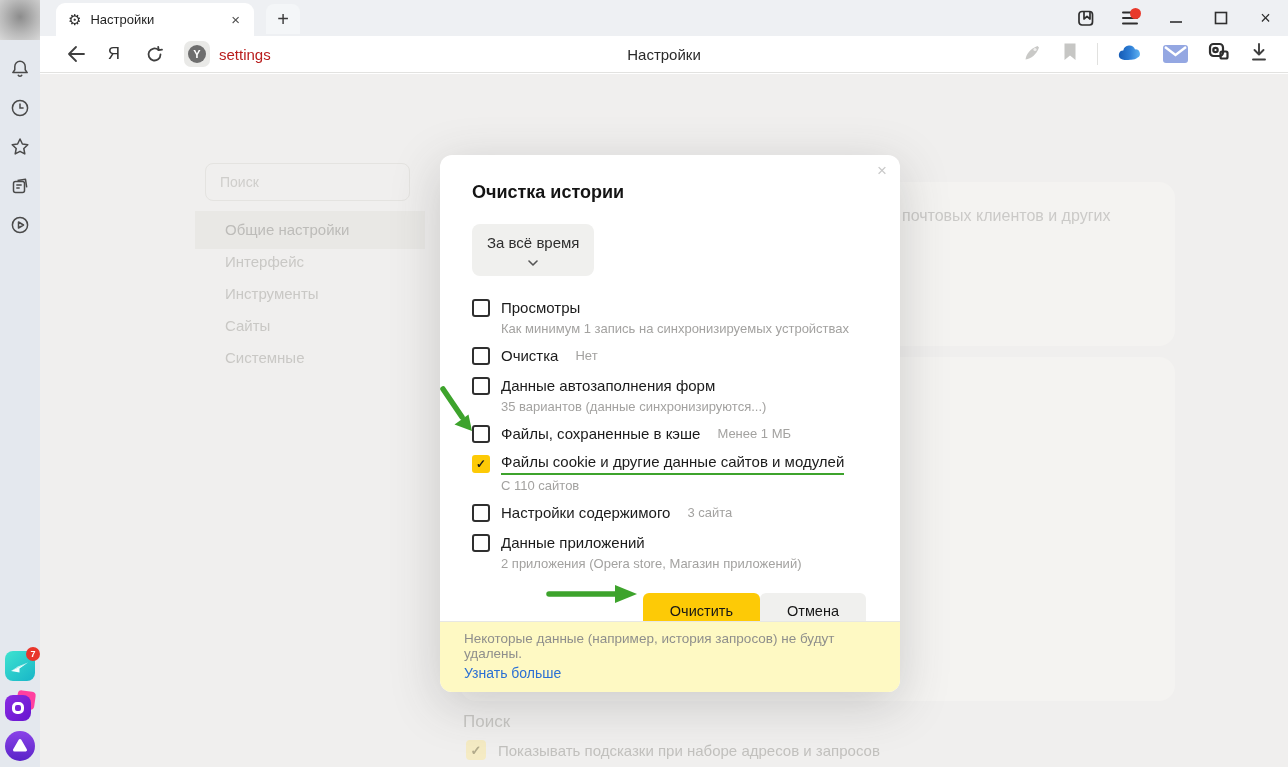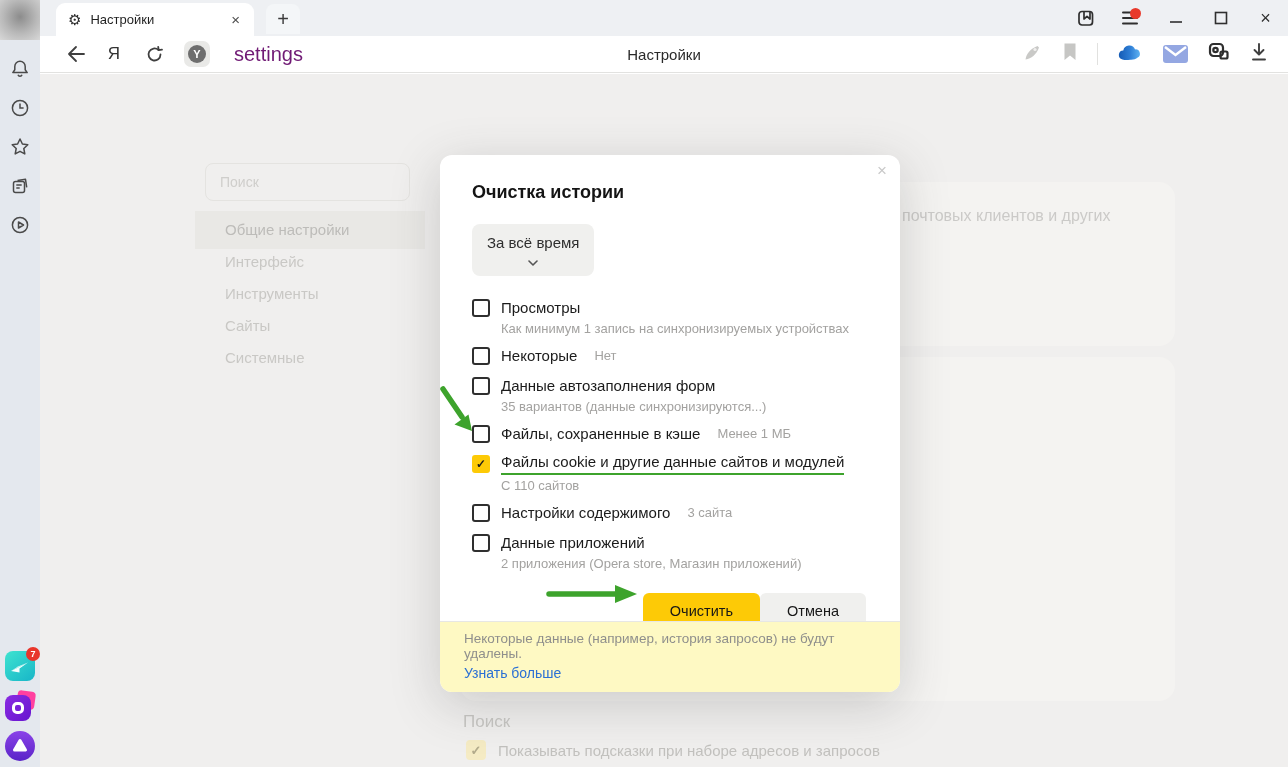--- a/index.html
+++ b/index.html
@@ -35,21 +35,21 @@
 
   
   .addressbar { position:absolute; left:40px; top:36px; right:0; height:37px; background:#fff; border-bottom:1px solid #e2e2e0; display:flex; align-items:center; z-index:5; }
   .ab-left { display:flex; align-items:center; }
   .ab-ic { display:flex; align-items:center; justify-content:center; }
   .ic-back { margin-left:18px; width:36px; }
   .ic-ya { width:40px; font-size:17px; color:#333; }
   .ic-reload { width:40px; }
   .site-badge { width:26px; height:26px; margin-left:10px; border-radius:7px; background:#e9e9e7; display:flex; align-items:center; justify-content:center; }
   .site-badge .yc { width:18px; height:18px; border-radius:50%; background:#6e6e6e; color:#fff; font-size:11px; font-weight:bold; text-align:center; line-height:18px; }
-  .ab-url { font-size:20px; color:#701a75; margin-left:24px; }
+  .ab-url { font-size:15px; color:#b91c1c; margin-left:9px; }
   .ab-title { position:absolute; left:300px; right:300px; text-align:center; font-size:15px; color:#2a2a2a; pointer-events:none; }
   .ab-right { margin-left:auto; display:flex; align-items:center; gap:19px; padding-right:20px; }
   .vdiv { width:1px; height:22px; background:#e1e1df; }
   .envelope { position:relative; width:25px; height:18px; background:#94a7e2; border-radius:3px; overflow:hidden; }
 
   
   .content { position:absolute; left:40px; top:74px; width:1248px; height:693px; background:#f0efee; overflow:hidden; }
 
   .snav-search { position:absolute; left:165px; top:89px; width:205px; height:38px; border:1px solid #e4e3e0; border-radius:8px; background:transparent; color:#cfcecb; font-size:14px; padding-left:14px; font-family:inherit; outline:none; }
   .snav-search::placeholder { color:#cfcecb; }
@@ -284,21 +284,21 @@
     <div class="m-row-main">
       <span class="cbx"></span>
       <span class="m-label">Просмотры</span>
 
     </div>
     <div class="m-sub">Как минимум 1 запись на синхронизируемых устройствах</div>
   </div>
         <div class="m-row">
     <div class="m-row-main">
       <span class="cbx"></span>
-      <span class="m-label">Некоторые</span>
+      <span class="m-label">Очистка</span>
       <span class="m-inline">Нет</span>
     </div>
 
   </div>
         <div class="m-row">
     <div class="m-row-main">
       <span class="cbx"></span>
       <span class="m-label">Данные автозаполнения форм</span>
 
     </div>

